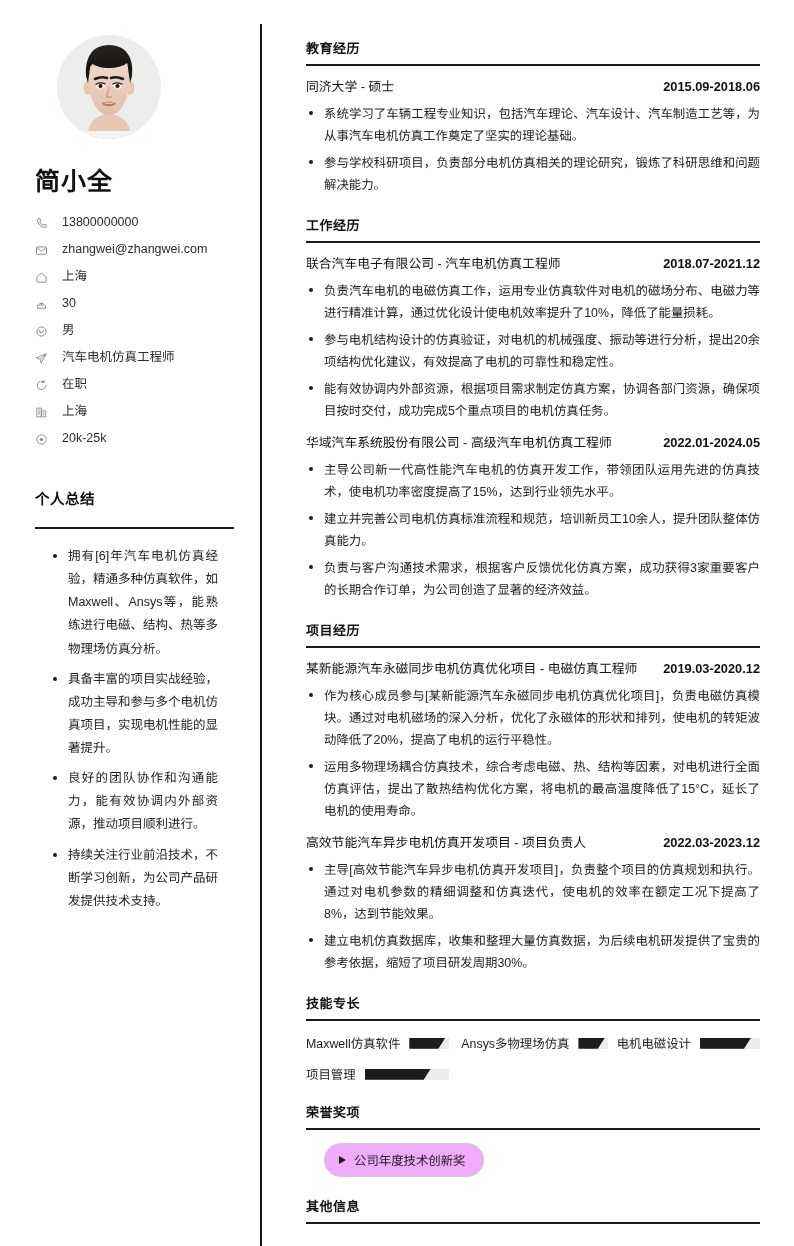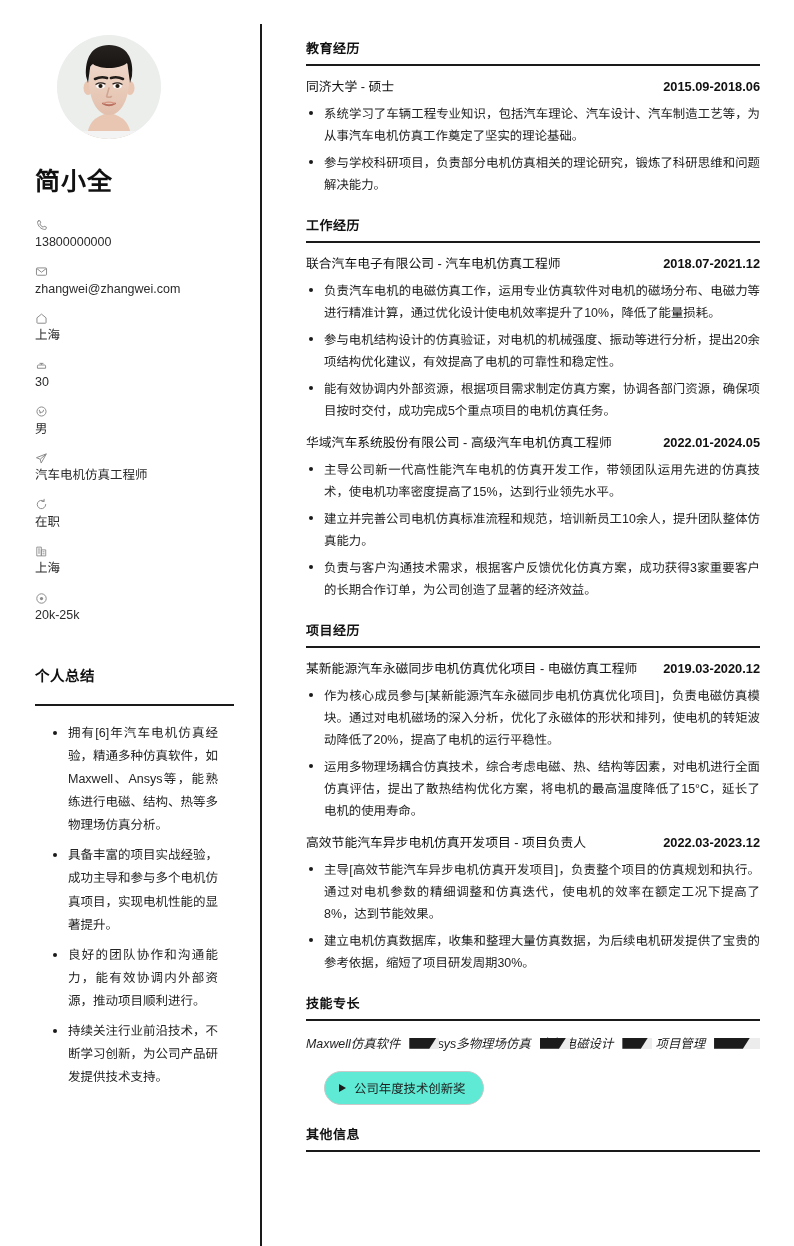--- a/index.html
+++ b/index.html
@@ -60,26 +60,25 @@
     color: #111;
   }
 
   .contact-list {
     list-style: none;
     margin: 0 0 40px 0;
     padding: 0;
   }
   .contact-row {
     display: flex;
-    align-items: flex-start;
+    align-items: flex-end;
     margin-bottom: 11px;
     font-size: 12.5px;
     color: #2b2b2b;
     line-height: 1.25;
-    flex-direction: column;
   }
   .contact-icon {
     flex: 0 0 20px;
     width: 20px;
     height: 16px;
     display: flex;
     align-items: center;
     justify-content: flex-start;
     margin-right: 7px;
     color: #8a8a8a;
@@ -181,25 +180,24 @@
     top: 8px;
     width: 4px;
     height: 4px;
     background: #1a1a1a;
     border-radius: 50%;
   }
 
   
   .skills-grid {
     display: grid;
-    grid-template-columns: 1fr 1fr 1fr 1fr;
+    grid-template-columns: 1fr 1fr 1fr;
     column-gap: 12px;
     row-gap: 13px;
     margin-top: 2px;
-    font-style: italic;
   }
   .skill {
     display: flex;
     align-items: center;
     gap: 9px;
     min-width: 0;
   }
   .skill-name {
     font-size: 12.4px;
     color: #1f1f1f;
@@ -231,21 +229,21 @@
   }
   .honor-pill {
     display: inline-flex;
     align-items: center;
     gap: 8px;
     border: 1px solid #c9c9c9;
     border-radius: 17px;
     padding: 7px 17px 7px 14px;
     font-size: 12.4px;
     color: #1f1f1f;
-    background: #5eead4;
+    background: #f0abfc;
   }
   .tri-icon {
     width: 0; height: 0;
     border-left: 7px solid #1a1a1a;
     border-top: 4.5px solid transparent;
     border-bottom: 4.5px solid transparent;
     flex: 0 0 auto;
   }
 </style>
 </head>
@@ -493,20 +491,21 @@
         <div class="skill">
           <span class="skill-name">项目管理</span>
           <span class="skill-bar">
             <span class="skill-fill" style="width: 78%;"></span>
           </span>
         </div>
       </div>
     </section>
 
     <section class="section">
+      <h2 class="section-title">荣誉奖项</h2>
       <div class="honor-list">
         <span class="honor-pill">
           <span class="tri-icon"></span>
           <span>公司年度技术创新奖</span>
         </span>
       </div>
     </section>
 
     <section class="section">
       <h2 class="section-title">其他信息</h2>

